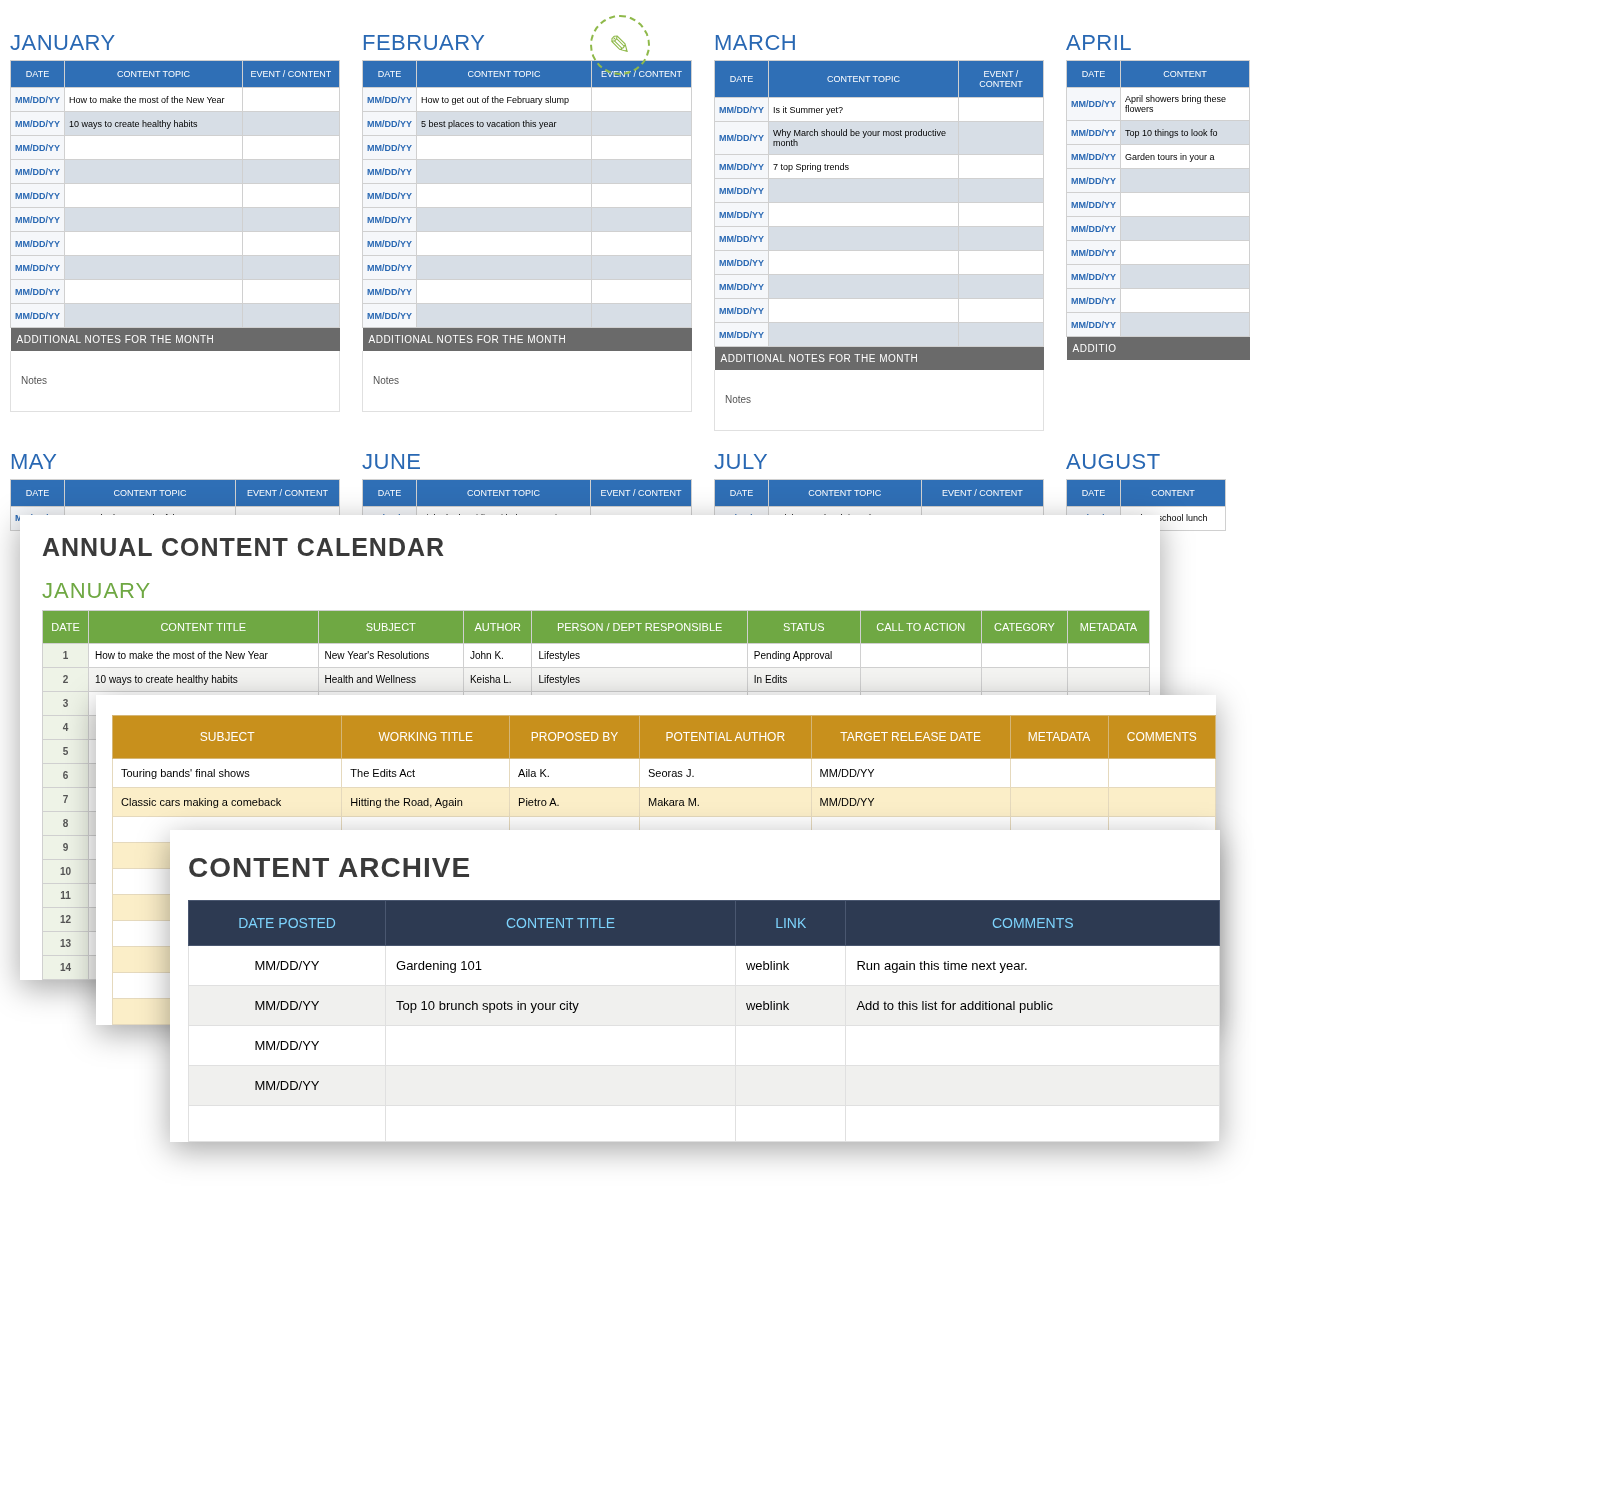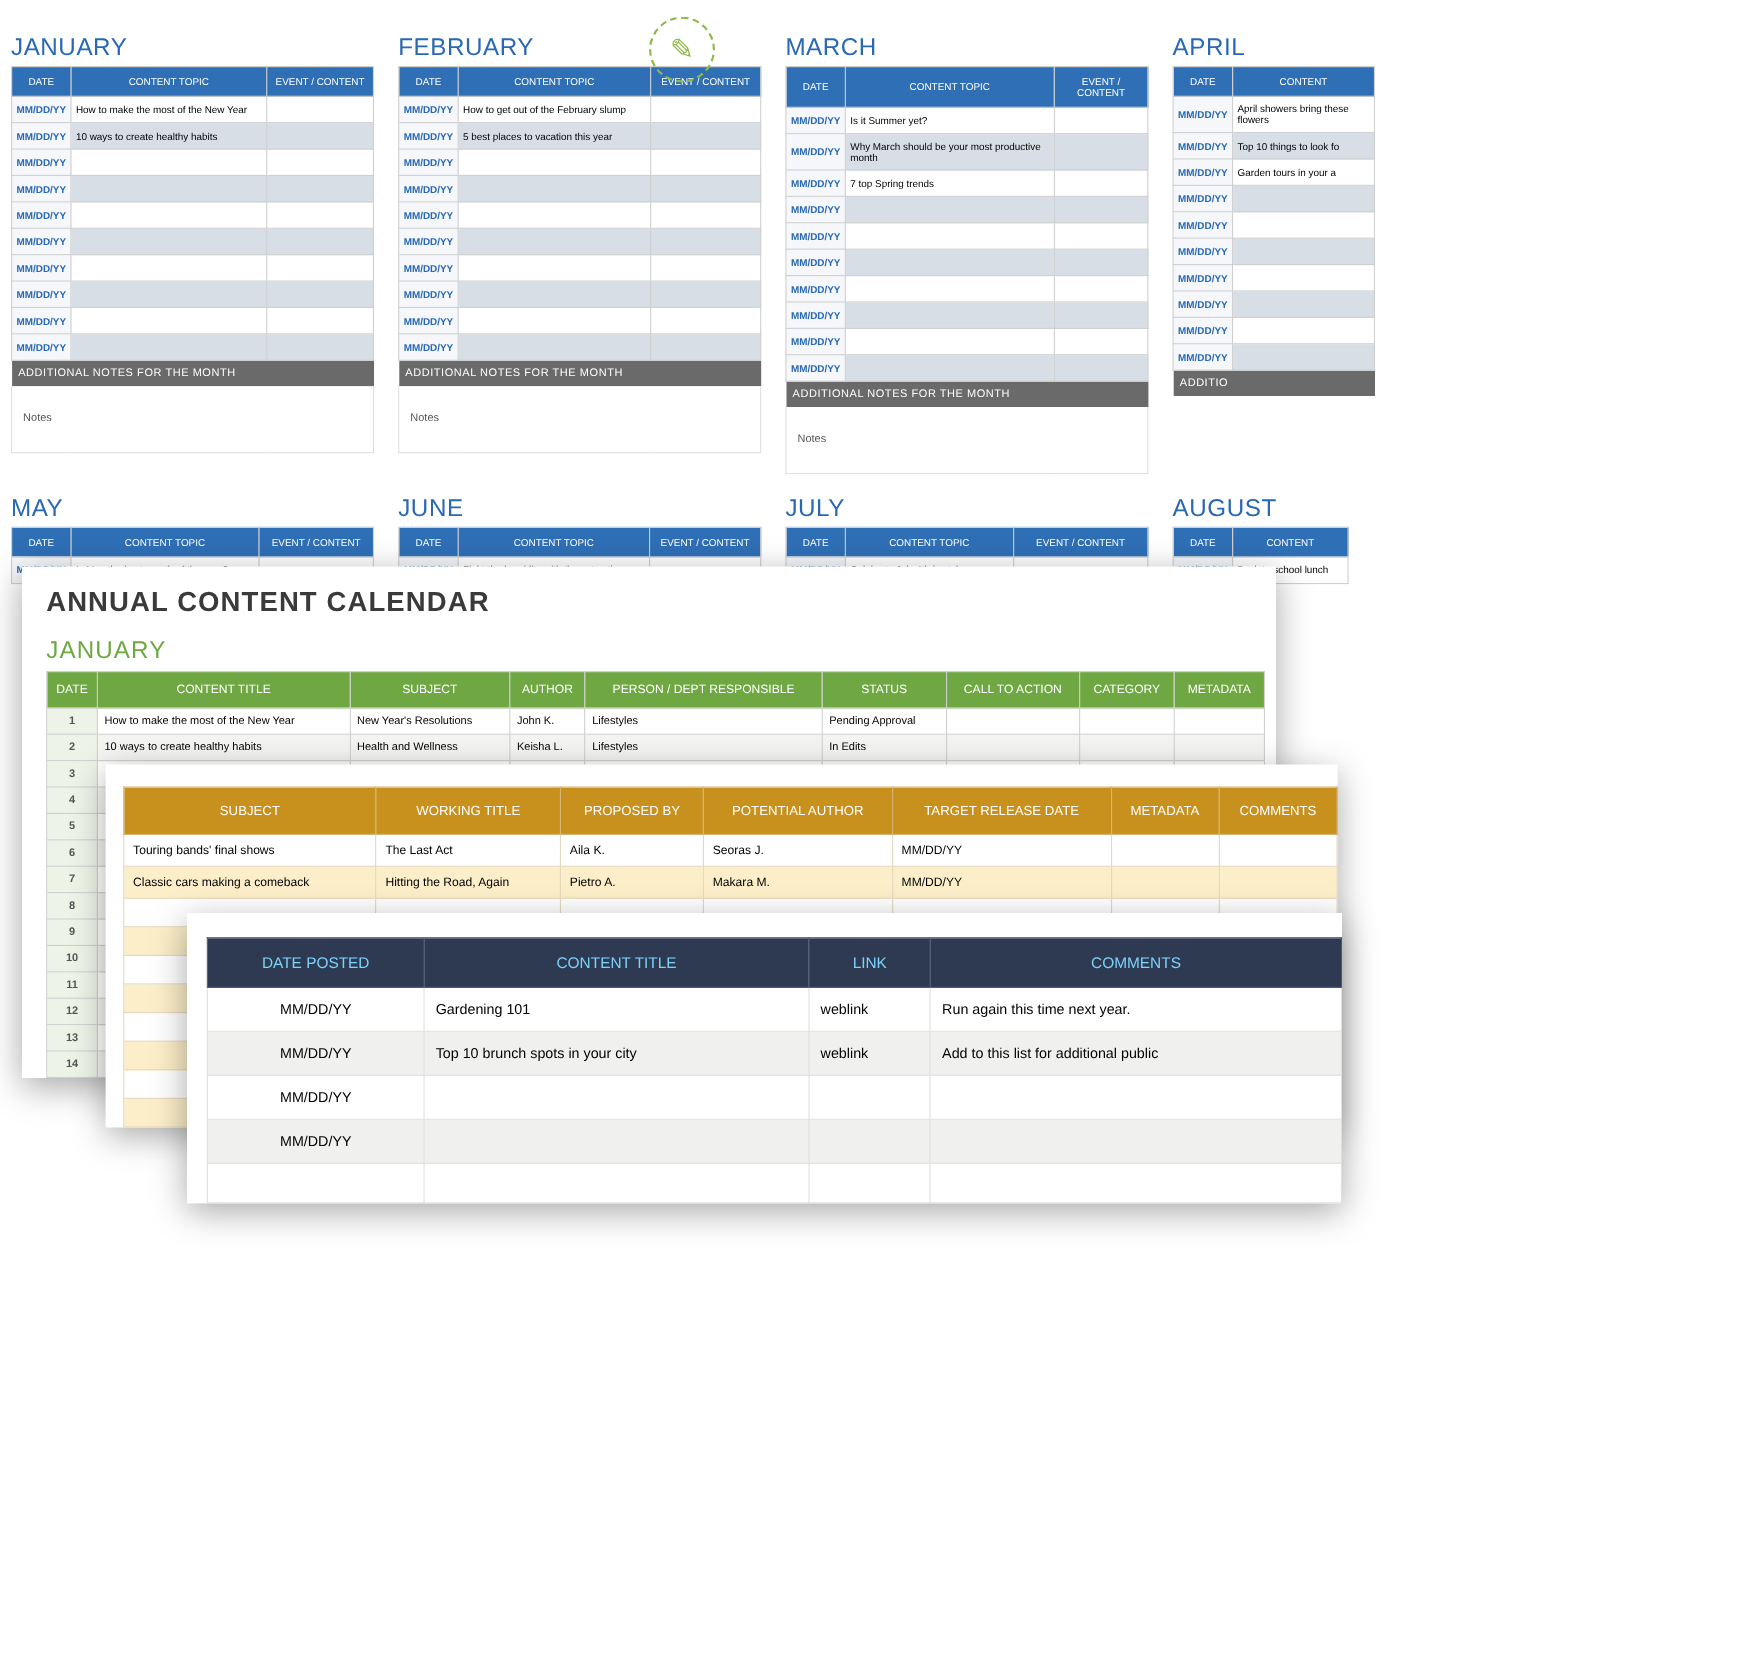--- a/index.html
+++ b/index.html
@@ -588,21 +588,21 @@
           <th>PROPOSED BY</th>
           <th>POTENTIAL AUTHOR</th>
           <th>TARGET RELEASE DATE</th>
           <th>METADATA</th>
           <th>COMMENTS</th>
         </tr>
       </thead>
     <tbody id="brain-body">
         <tr class="">
   <td>Touring bands' final shows</td>
-          <td>The Last Act</td>
+          <td>The Edits Act</td>
           <td>Aila K.</td>
           <td>Seoras J.</td>
           <td>MM/DD/YY</td>
           <td></td>
           <td></td>
         </tr>
         <tr class="alt">
   <td>Classic cars making a comeback</td>
           <td>Hitting the Road, Again</td>
           <td>Pietro A.</td>
@@ -681,20 +681,21 @@
           <td></td>
           <td></td>
           <td></td>
           <td></td>
         </tr>
       </tbody>
   </table>
 </div>
 
 <div class="layer l4">
+  <div class="t">CONTENT ARCHIVE</div>
   <table class="t4">
     <thead>
         <tr id="archive-head">
           <th>DATE POSTED</th>
           <th>CONTENT TITLE</th>
           <th>LINK</th>
           <th>COMMENTS</th>
         </tr>
       </thead>
     <tbody id="archive-body">

